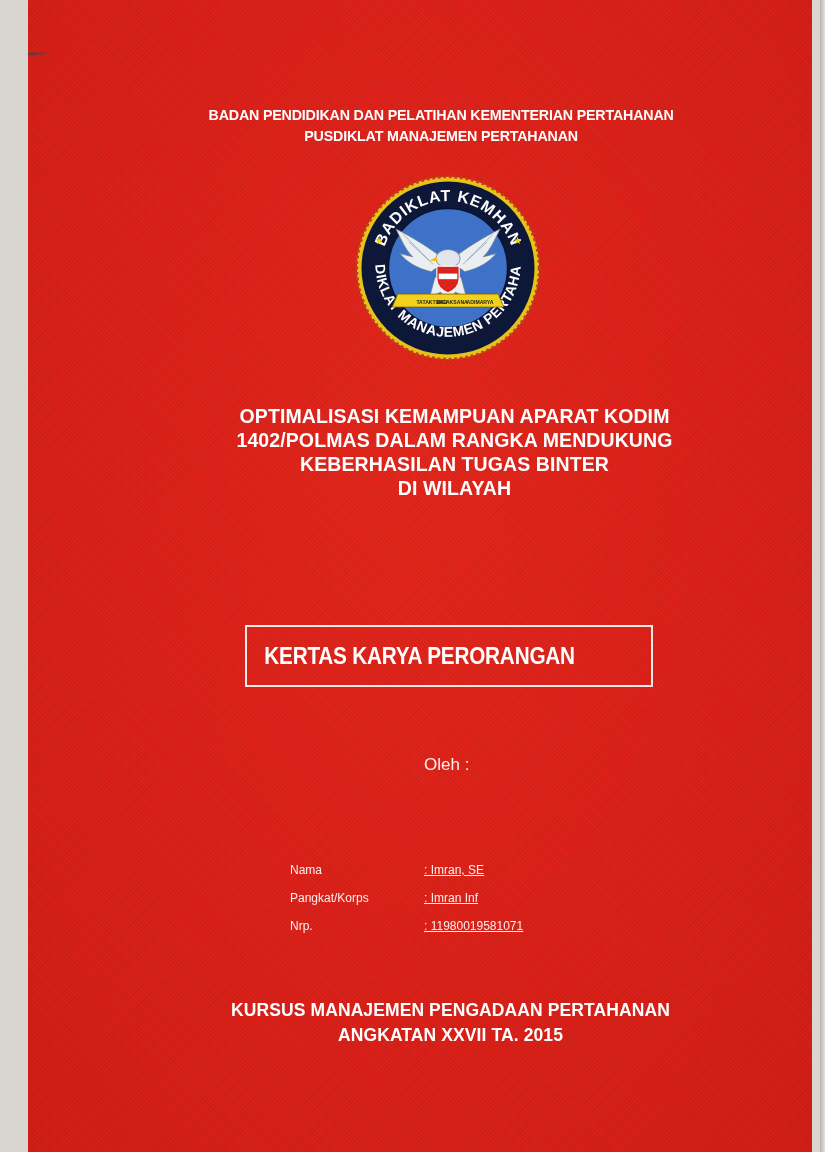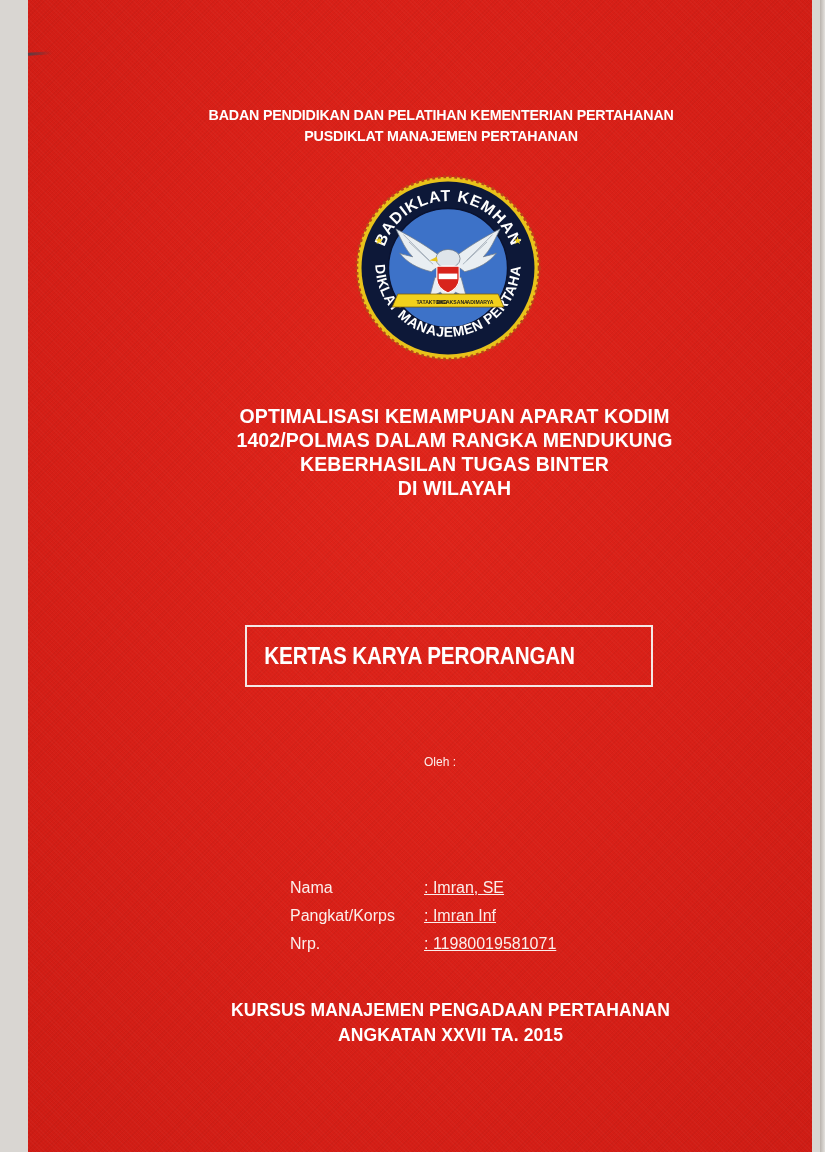--- a/index.html
+++ b/index.html
@@ -91,28 +91,28 @@
   .kkp-label {
     font-weight: bold;
     font-size: 23px;
     transform: scaleX(0.9);
     letter-spacing: -0.2px;
   }
   .oleh {
     position: absolute;
     left: 396px;
     top: 755px;
+    font-size: 17px;
+    color: #fbefec;
+  }
+  .info {
+    position: absolute;
+    left: 262px;
+    top: 856px;
     font-size: 12px;
-    color: #fbefec;
-  }
-  .info {
-    position: absolute;
-    left: 262px;
-    top: 874px;
-    font-size: 16px;
     line-height: 28px;
     color: #fbefec;
   }
   .info-row { display: flex; }
   .info-key { width: 134px; white-space: nowrap; }
   .info-val { white-space: nowrap; text-decoration: underline; }
   .footer {
     top: 998px;
     font-size: 17.5px;
     line-height: 25px;

